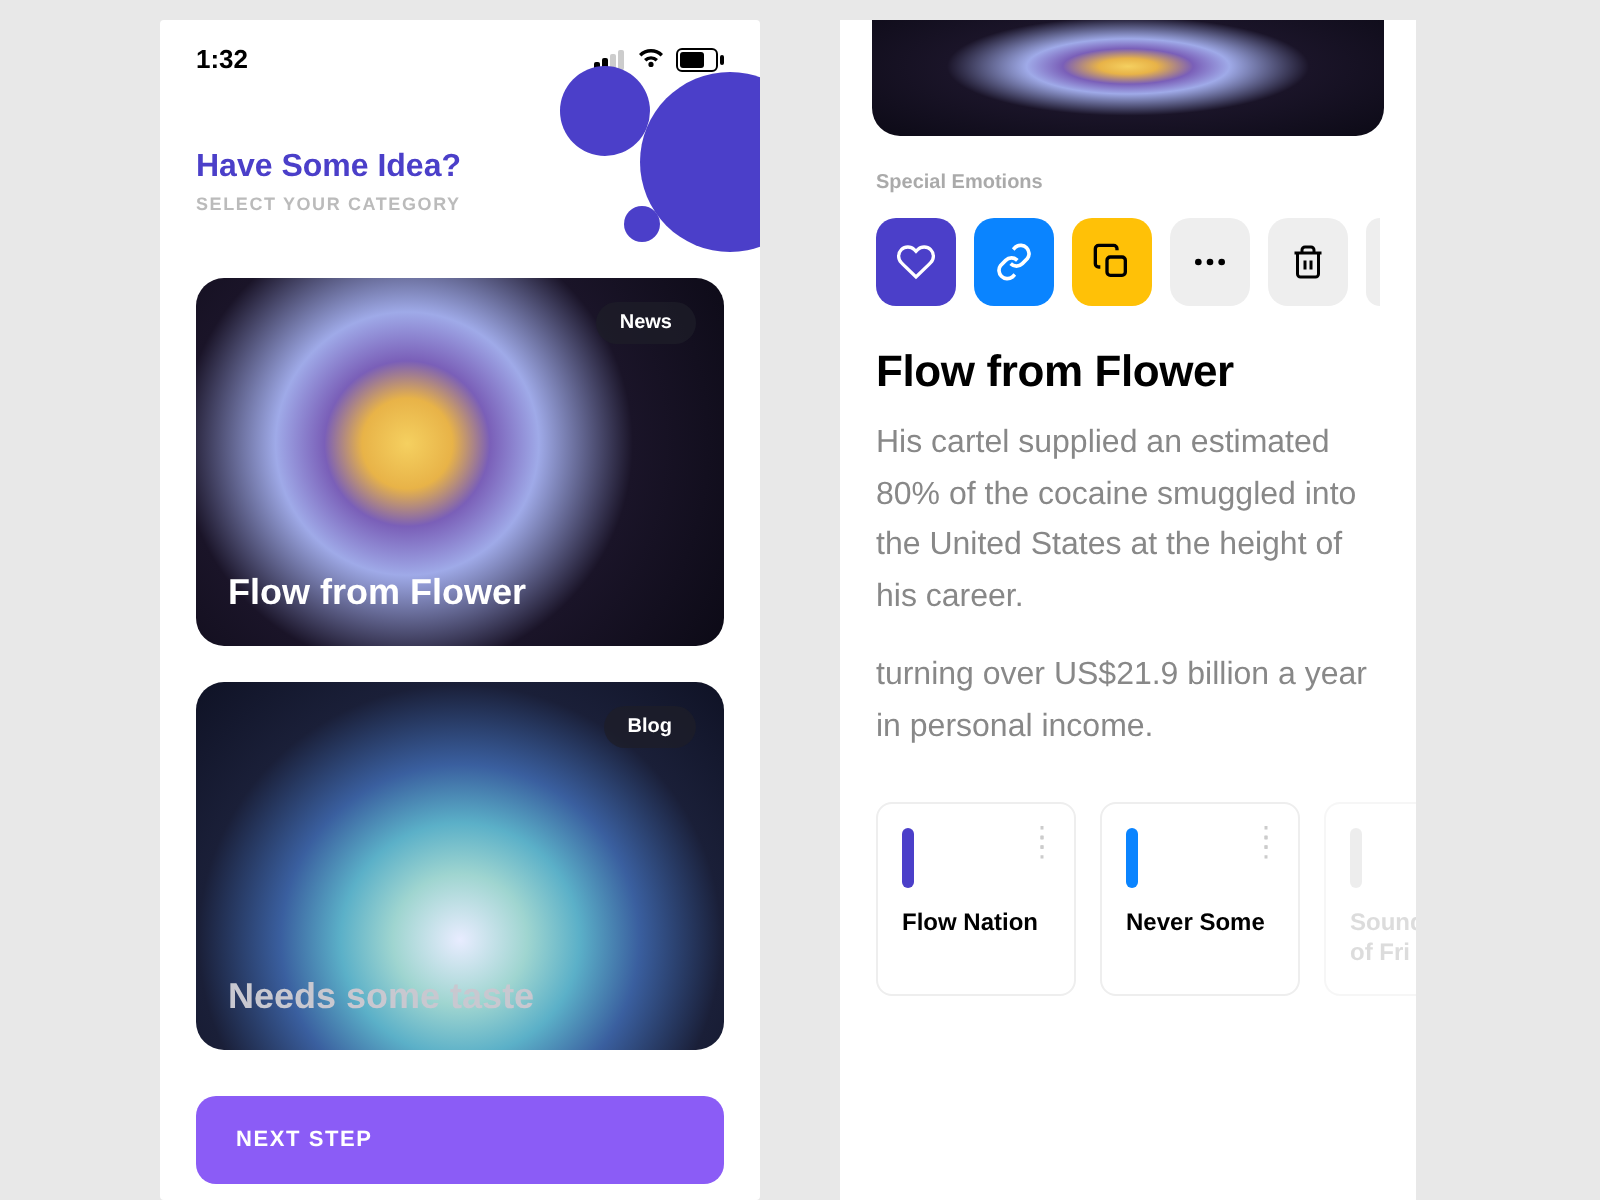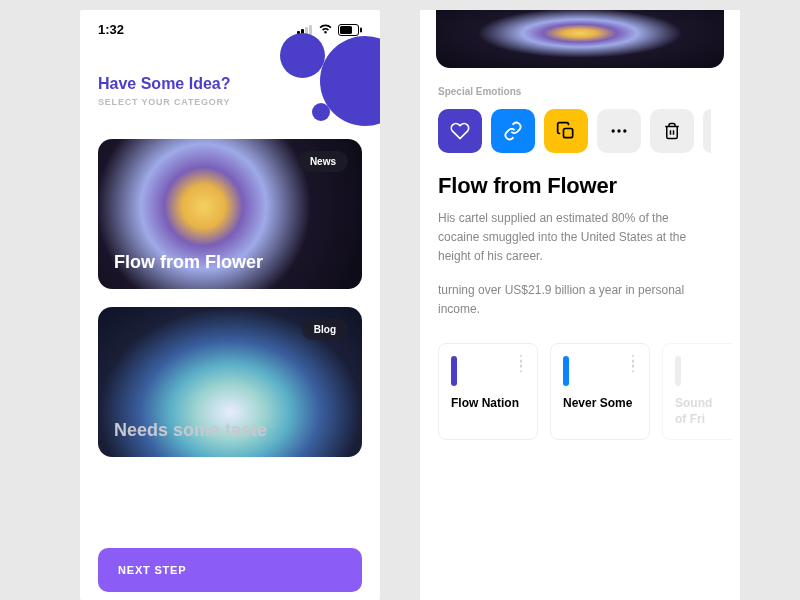--- a/index.html
+++ b/index.html
@@ -15,21 +15,21 @@
   }
   .phone {
     width: 300px;
     background: #fff;
     border-radius: 2px;
     overflow: hidden;
     position: relative;
     flex-shrink: 0;
   }
   .phone.right {
-    width: 320px;
+    width: 288px;
     border-radius: 0;
     padding-top: 0;
   }
   
   .statusbar {
     display: flex;
     justify-content: space-between;
     align-items: center;
     padding: 12px 18px 4px;
     font-size: 13px;
@@ -76,21 +76,21 @@
   .subheading {
     color: #bbb;
     font-size: 9px;
     font-weight: 700;
     letter-spacing: 0.8px;
     margin-top: 4px;
   }
   .card {
     margin-top: 32px;
     border-radius: 14px;
-    height: 150px;
+    height: 184px;
     position: relative;
     overflow: hidden;
     display: flex;
     align-items: flex-end;
     padding: 16px;
     text-align: right;
   }
   .card.flower1 {
     background: radial-gradient(circle at 40% 45%, #f5d060 0%, #e8b348 12%, #7a5fb8 22%, #9faae8 35%, #1a1428 60%, #0c0a16 100%);
   }
@@ -162,21 +162,21 @@
   .ab-gray { background: #eee; }
   .ab-edge { background: #eee; width: 8px; border-radius: 10px 0 0 10px; }
   .detail-title {
     font-size: 22px;
     font-weight: 900;
     padding: 20px 18px 10px;
     letter-spacing: -0.2px;
   }
   .detail-body {
     color: #888;
-    font-size: 12px;
+    font-size: 16px;
     line-height: 1.6;
     padding: 0 18px;
   }
   .detail-body p { margin-bottom: 14px; max-width: 260px; }
   .card-row {
     display: flex;
     gap: 12px;
     padding: 10px 18px 0;
   }
   .mini-card {

